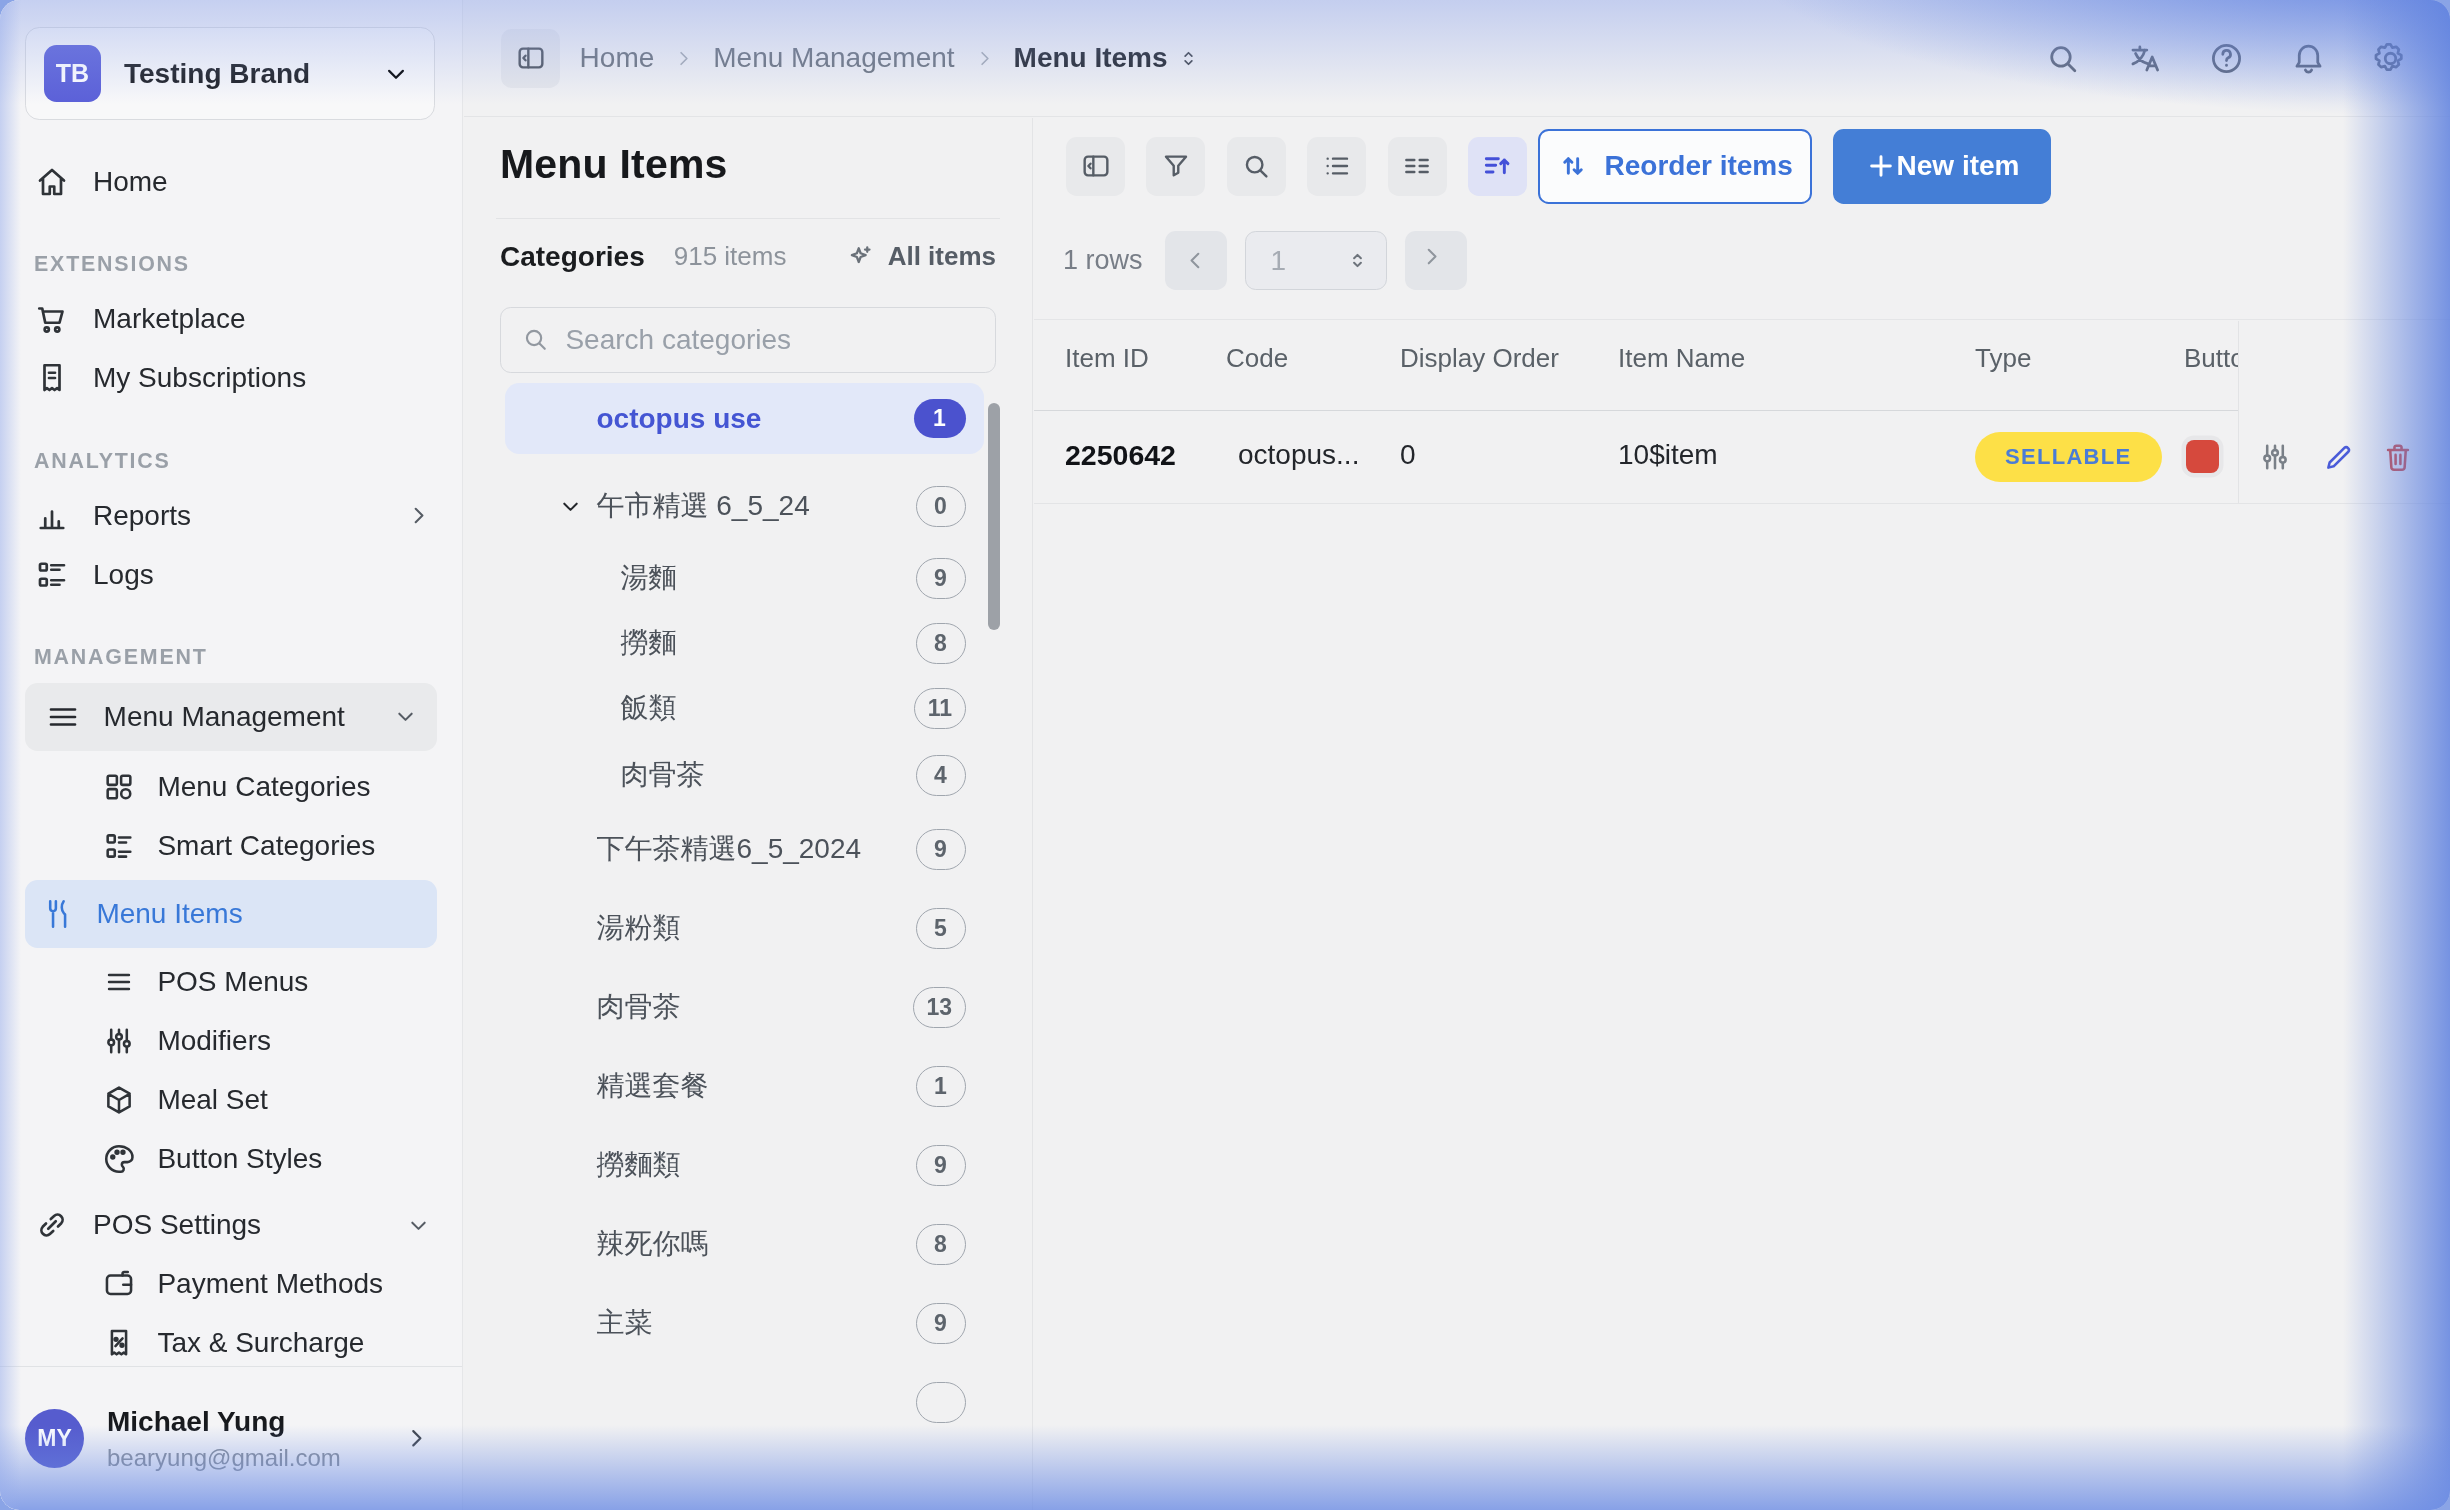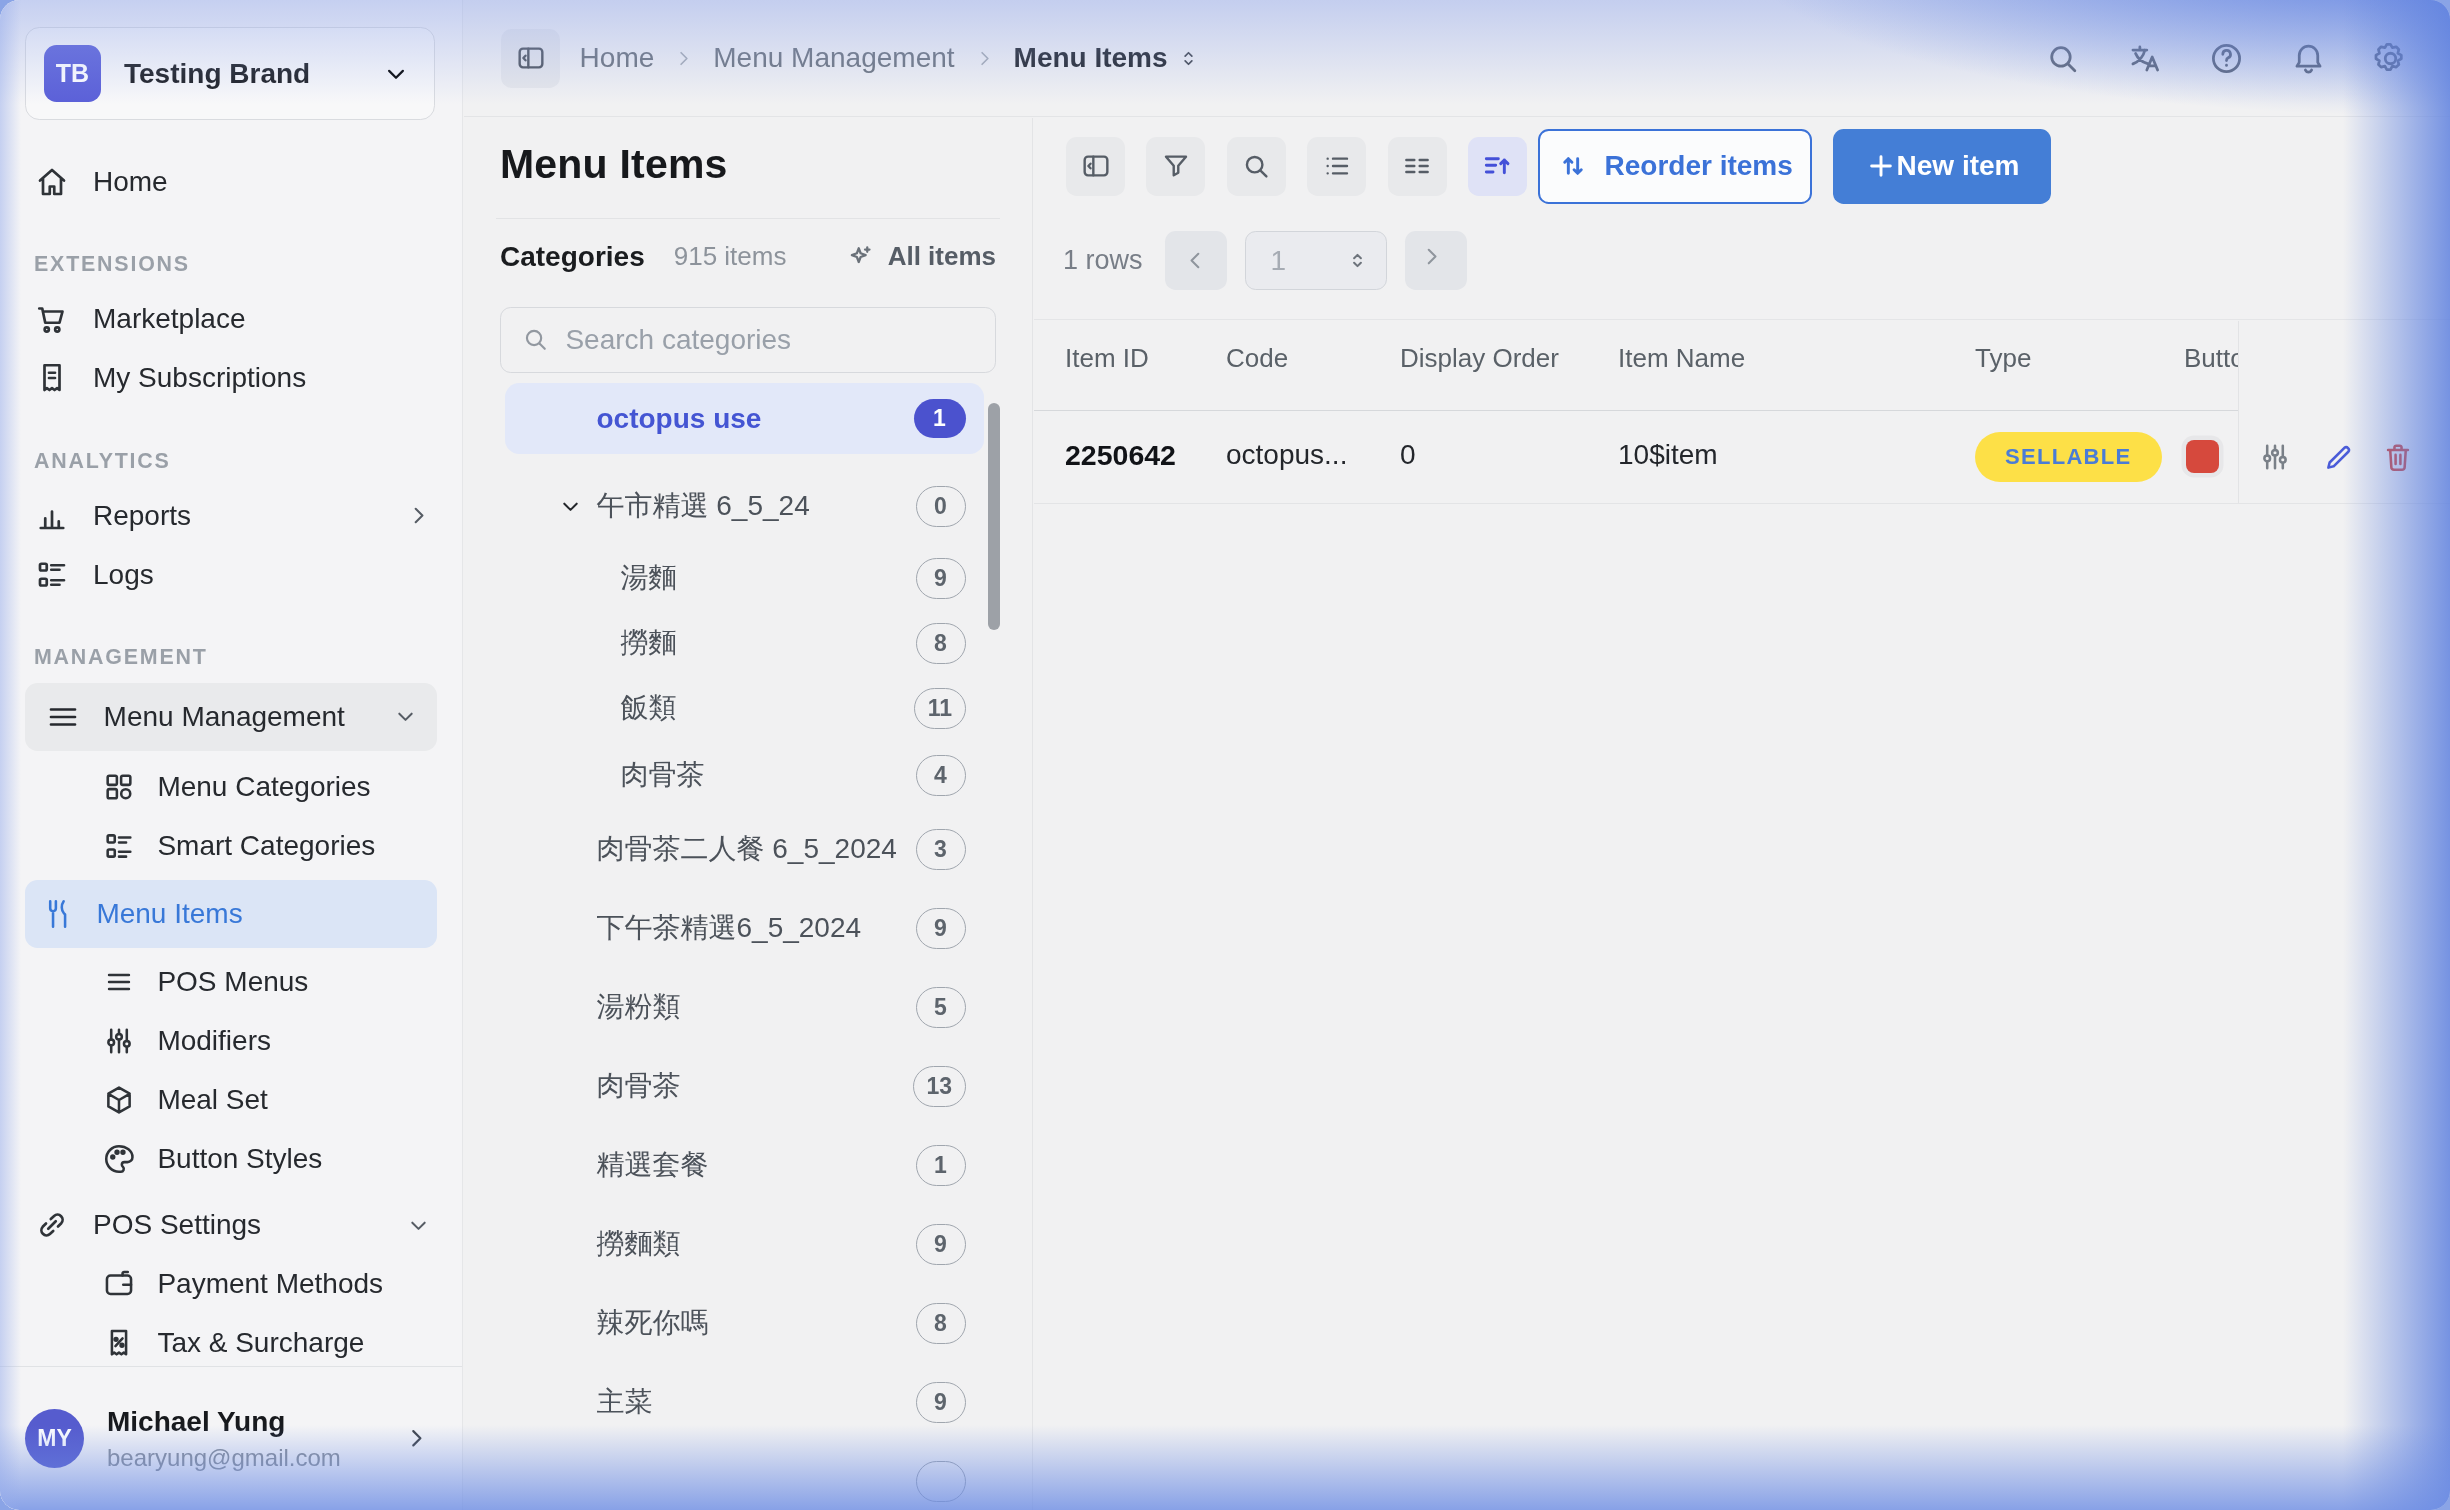--- a/index.html
+++ b/index.html
@@ -414,26 +414,20 @@
             <span>11</span>
           </span>
       </div>
       <div class="cat-row child" style="height:69px">
         <span>肉骨茶</span>
         <span class="badge">
             <span>4</span>
           </span>
       </div>
       <div class="cat-row parent">
-        <span>肉骨茶二人餐 6_5_2024</span>
-        <span class="badge">
-            <span>3</span>
-          </span>
-      </div>
-      <div class="cat-row parent">
         <span>下午茶精選6_5_2024</span>
         <span class="badge">
             <span>9</span>
           </span>
       </div>
       <div class="cat-row parent">
         <span>湯粉類</span>
         <span class="badge">
             <span>5</span>
           </span>
@@ -550,21 +544,21 @@
     <div class="table-topline"></div>
     <span class="th" style="left:31px">Item ID</span>
     <span class="th" style="left:192px">Code</span>
     <span class="th" style="left:366px">Display Order</span>
     <span class="th" style="left:584px">Item Name</span>
     <span class="th" style="left:941px">Type</span>
     <span class="th th-clip">Button</span>
     <div class="thead-sep"></div>
 
     <span class="td idcell" style="left:31px">2250642</span>
-    <span class="td" style="left:192px">octopus...</span>
+    <span class="td" style="left:204px">octopus...</span>
     <span class="td" style="left:366px">0</span>
     <span class="td" style="left:584px">10$item</span>
     <span class="type-badge">
         <span>SELLABLE</span>
       </span>
     <div class="swatch"></div>
     <div class="sticky-col"></div>
     <div class="act mod">
         <svg class="ic" width="34" height="34" viewBox="0 0 24 24">
           <path d="M6.5 4v7M6.5 15v5M12 4v3M12 11v9M17.5 4v8M17.5 16v4"></path>

